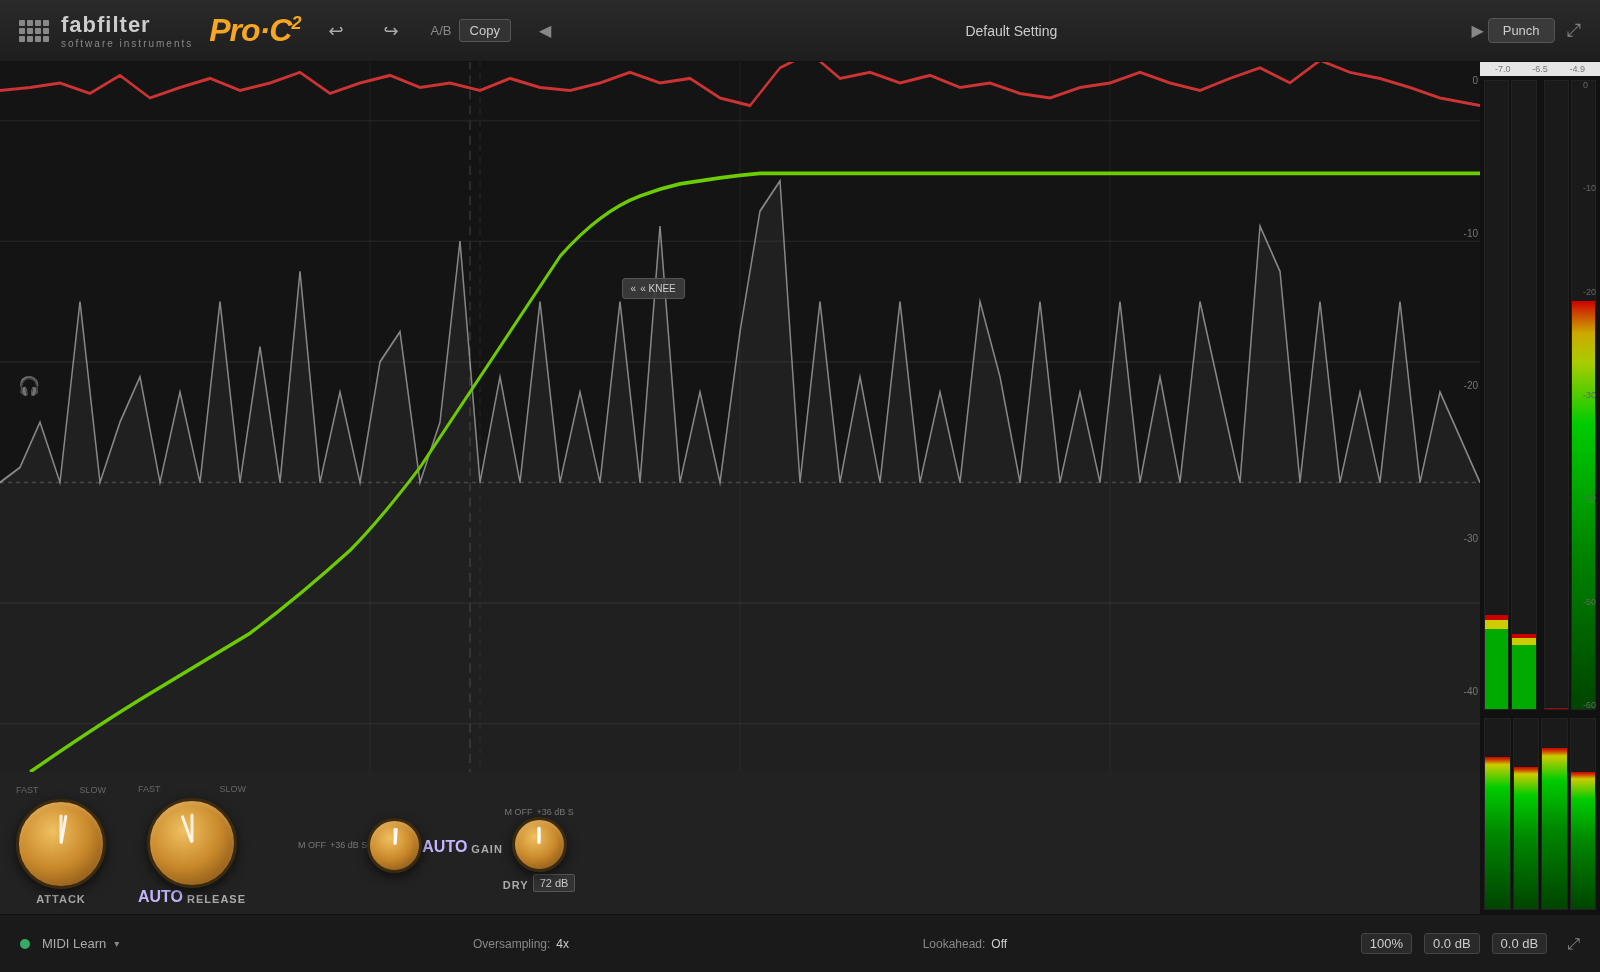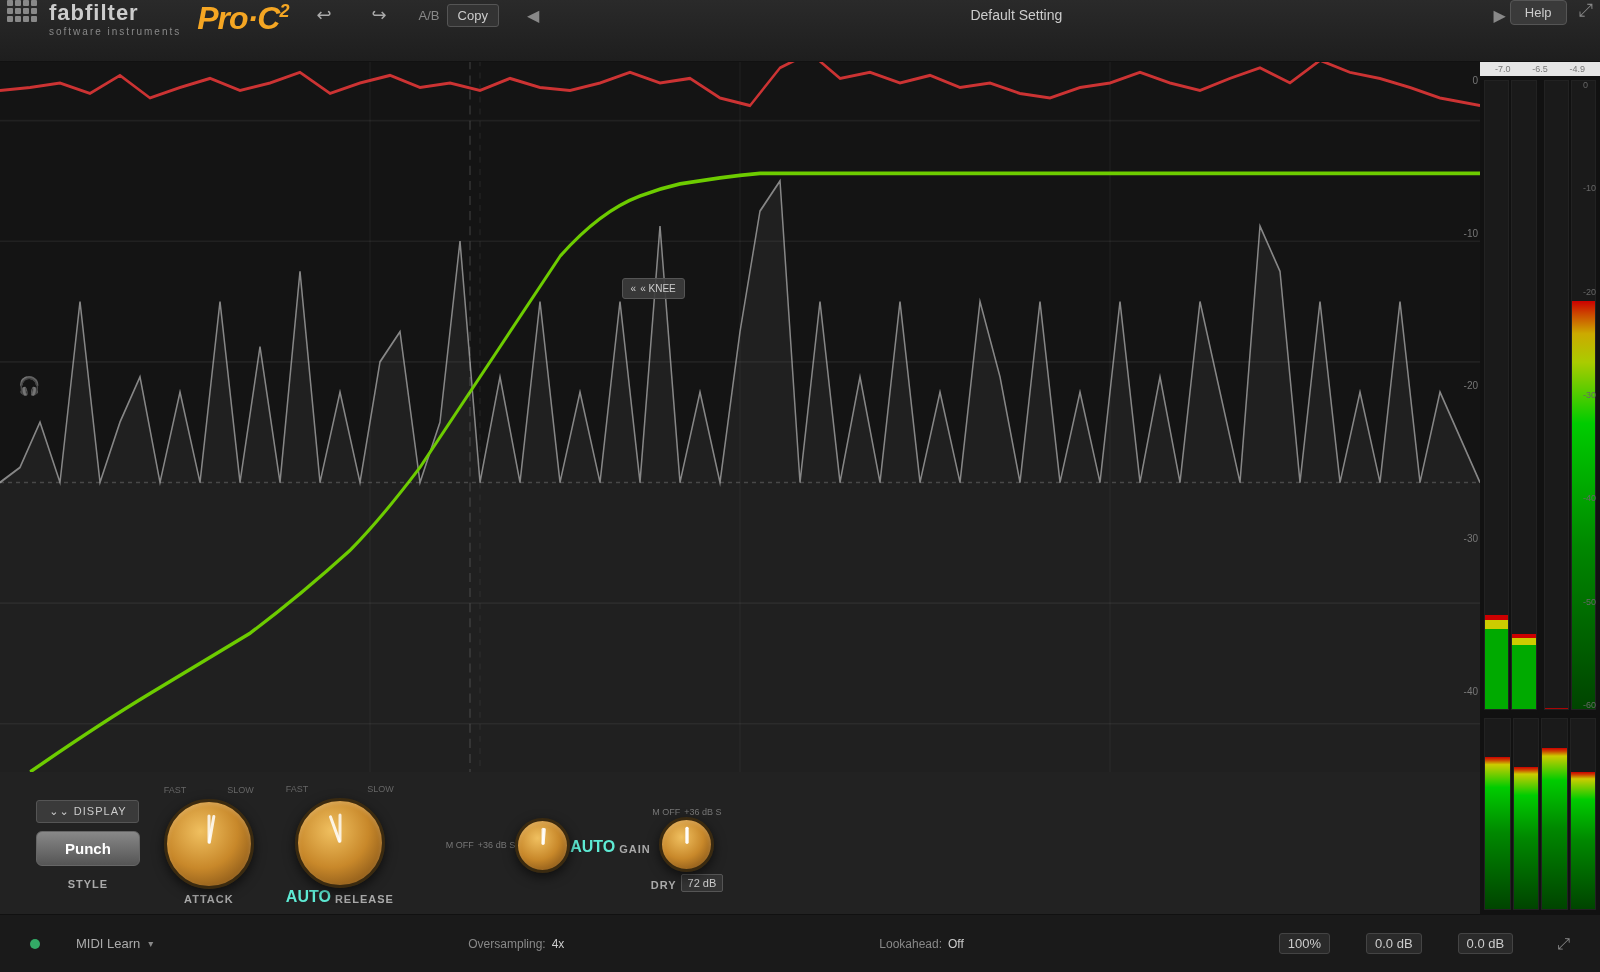--- a/index.html
+++ b/index.html
@@ -13,22 +13,22 @@
     }
 
     
     #title-bar {
       position: absolute;
       top: 0; left: 0; right: 0;
       height: 62px;
       background: linear-gradient(180deg, #2a2a2a 0%, #1e1e1e 100%);
       border-bottom: 1px solid #111;
       display: flex;
-      align-items: flex-start;
-      padding: 0 7px;
+      align-items: center;
+      padding: 0 19px;
       z-index: 10;
     }
 
     #logo-area {
       display: flex;
       flex-direction: column;
       margin-right: 16px;
     }
     #logo-area .fab { color: #ccc; font-size: 22px; font-weight: bold; letter-spacing: 1px; }
     #logo-area .sub { color: #888; font-size: 10px; letter-spacing: 2px; }
@@ -337,22 +337,22 @@
 
     
     #status-bar {
       position: absolute;
       bottom: 0; left: 0; right: 0;
       height: 58px;
       background: #1a1a1a;
       border-top: 1px solid #111;
       display: flex;
       align-items: center;
-      padding: 0 30px;
-      gap: 36px;
+      padding: 0 20px;
+      gap: 12px;
     }
 
     .status-dot {
       width: 10px;
       height: 10px;
       border-radius: 50%;
       background: #3a6; 
     }
 
     #midi-learn-btn {
@@ -454,21 +454,21 @@
     
     .fast-slow {
       display: flex;
       justify-content: space-between;
       width: 100%;
       color: #666;
       font-size: 9px;
     }
 
     .auto-highlight {
-      color: #5eead4;
+      color: #c4b5fd;
       font-weight: bold;
     }
 
     
     #ratio-knob::after {
       transform: translate(-50%, -100%) rotate(-15deg);
     }
     #threshold-knob::after {
       transform: translate(-50%, -100%) rotate(-30deg);
     }
@@ -506,21 +506,21 @@
       <span id="ab-label">A/B</span>
       <button id="copy-btn">Copy</button>
     </div>
     <span class="nav-arrow">◀</span>
     <div id="preset-section">
       <span id="preset-name">Default Setting</span>
     </div>
     <span class="nav-arrow">▶</span>
   </div>
 
-  <button id="help-btn">Help</button>
+  <button id="help-btn">Punch</button>
   <span id="expand-btn">⤢</span>
 </div>
 
 <div id="right-vu">
   <div class="vu-top-labels">
     <span>-7.0</span>
     <span>-6.5</span>
     <span>-4.9</span>
   </div>
   <div class="vu-bars-container">
@@ -615,25 +615,20 @@
     <span style="color:#777; font-size:10px; text-align:right;">-40</span>
   </div>
 </div>
 
 <div id="controls-area">
 
   <div id="knob-row">
 
 
 
-    <div id="style-group" style="margin-right:24px;">
-      <button id="display-btn">⌄⌄ DISPLAY</button>
-      <button id="punch-btn">Punch</button>
-      <div class="knob-label">STYLE</div>
-    </div>
 
     <div class="knob-group" style="margin-right:32px;">
       <div class="fast-slow">
         <span>FAST</span>
         <span>SLOW</span>
       </div>
       <div class="knob knob-large" style="margin-top: 4px; position: relative;">
           <div style="position: absolute; top: 50%; left: 50%; width: 3px; height: 35%; background: rgba(255, 255, 255, 0.85); transform-origin: center bottom; transform: translate(-50%, -100%) rotate(10deg); border-radius: 2px; pointer-events: none;"></div>
         </div>
       <div class="knob-label">ATTACK</div>

